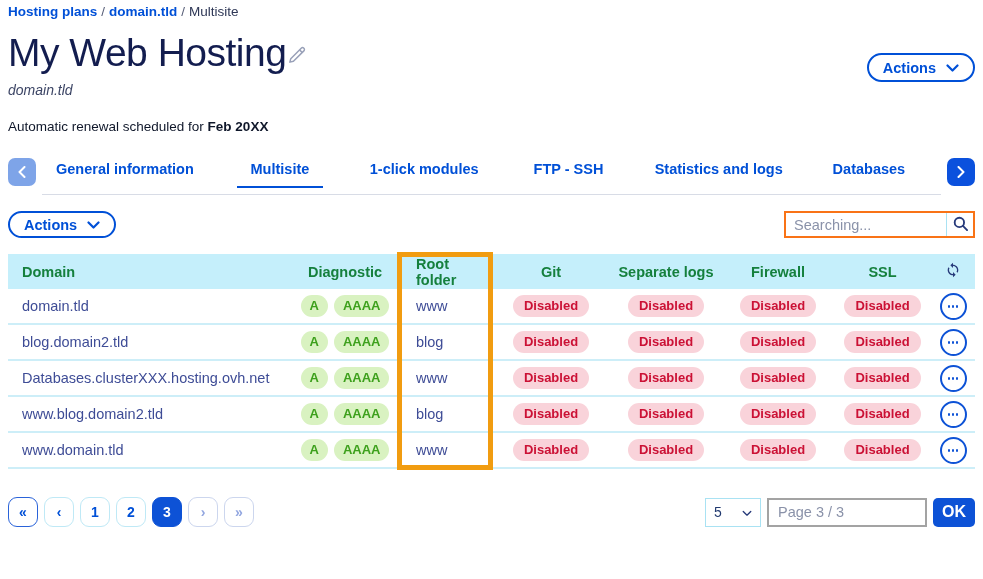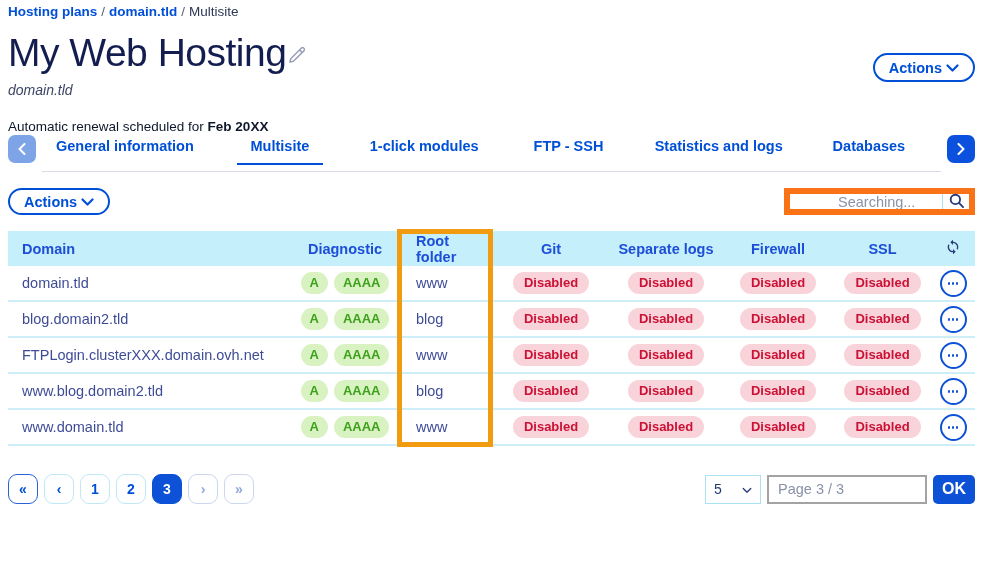--- a/index.html
+++ b/index.html
@@ -18,51 +18,51 @@
 
   
   .title-row { display:flex; align-items:center; gap:0; margin-top:12px; }
   h1.page-title { margin:0; font-size:39px; font-weight:300; color:#131d4f; letter-spacing:-0.5px; }
   .pencil { margin-top:8px; cursor:pointer; }
   .subtitle { margin-top:7px; font-style:italic; font-size:14px; color:#3c4565; }
   .renewal { margin-top:21px; font-size:13.5px; color:#0f172a; }
   .renewal b { font-weight:700; }
 
   .btn-pill {
-    display:inline-flex; align-items:center; gap:4px; background:#fff;
+    display:inline-flex; align-items:center; gap:10px; background:#fff;
     border:2px solid #0050d7; border-radius:16px; height:29px; padding:0 14px;
     color:#0050d7; font-weight:700; font-size:14.5px; cursor:pointer;
   }
   .top-actions { position:absolute; top:53px; right:8px; }
 
   
-  .tabbar { display:flex; align-items:stretch; height:38px; }
+  .tabbar { margin-top:23px; display:flex; align-items:stretch; height:38px; }
   .tab-nav-btn {
     width:28px; height:28px; border:none; border-radius:7px; cursor:pointer;
     display:flex; align-items:center; justify-content:center; flex:none;
     color:#fff; font-size:15px; font-weight:700; align-self:flex-start; margin-top:1px;
   }
   .tab-nav-btn.prev { background:#7ea4e8; margin-right:6px; }
   .tab-nav-btn.next { background:#0b51dd; margin-left:6px; }
   .tabs { flex:1; display:flex; border-bottom:1px solid #d8dce6; }
   .tab { flex:1; display:flex; justify-content:center; align-items:flex-start; padding-top:4px; cursor:pointer; }
   .tab .tab-label { color:#0050d7; font-weight:700; font-size:14.5px; padding:0 14px 9px; border-bottom:2px solid transparent; white-space:nowrap; }
   .tab.active .tab-label { border-bottom-color:#0050d7; }
 
   
   .toolbar { margin-top:16px; display:flex; justify-content:space-between; align-items:center; }
-  .search { display:flex; width:191px; height:27px; border:6px solid #f97316; background:#fff;padding-left:40px; }
+  .search { display:flex; width:191px; height:27px; border:2px solid #f97316; background:#fff; }
   .search input { border:none; outline:none; flex:1; min-width:0; padding:0 8px; font-size:14.5px; color:#333; font-family:inherit; }
   .search input::placeholder { color:#8a92a9; }
   .search-btn { width:27px; border:none; border-left:1px solid #a9e2f3; background:#fff; display:flex; align-items:center; justify-content:center; cursor:pointer; }
 
   
   .table-wrap { position:relative; margin-top:16px; }
   .grid-row { display:grid; grid-template-columns:1fr 110px 92px 118px 112px 112px 97px 44px; align-items:center; }
-  .thead { background:#c5effb; height:35px; font-weight:700; color:#1d4ed8; font-size:14.5px; }
+  .thead { background:#c5effb; height:35px; font-weight:700; color:#15803d; font-size:14.5px; }
   .th, .td { text-align:center; }
   .th.c-domain, .td.c-domain { text-align:left; padding-left:14px; }
   .th.c-root, .td.c-root { text-align:left; padding-left:16px; }
   .trow { height:36px; border-bottom:2px solid #cdeef8; font-size:14.5px; color:#3e4c96; background:#fff; }
   .gbadge { display:inline-block; background:#d9f2c1; color:#3da01c; font-weight:700; font-size:13px; line-height:1; padding:4px 9px 5px; border-radius:11px; margin:0 3px; }
   .rbadge { display:inline-block; background:#f9d3da; color:#cb1135; font-weight:700; font-size:13px; line-height:1; padding:4px 11px 5px; border-radius:12px; }
   .dots-btn { width:27px; height:27px; border-radius:50%; border:2px solid #0d52d6; background:#fff; display:inline-flex; align-items:center; justify-content:center; gap:2px; cursor:pointer; }
   .dots-btn i { width:3px; height:3px; background:#0d52d6; border-radius:50%; }
   .refresh-btn { background:none; border:none; cursor:pointer; padding:0; display:inline-flex; }
 
@@ -218,21 +218,21 @@
           <div class="td "><span class="rbadge">Disabled</span></div>
           <div class="td "><span class="rbadge">Disabled</span></div>
           <div class="td "><span class="rbadge">Disabled</span></div>
           <div class="td "><button class="dots-btn">
               <i></i>
               <i></i>
               <i></i>
             </button></div>
         </div>
         <div class="grid-row trow">
-          <div class="td c-domain">FTPLogin.clusterXXX.domain.ovh.net</div>
+          <div class="td c-domain">Databases.clusterXXX.hosting.ovh.net</div>
           <div class="td "><span class="gbadge">A</span><span class="gbadge">AAAA</span></div>
           <div class="td c-root">www</div>
           <div class="td "><span class="rbadge">Disabled</span></div>
           <div class="td "><span class="rbadge">Disabled</span></div>
           <div class="td "><span class="rbadge">Disabled</span></div>
           <div class="td "><span class="rbadge">Disabled</span></div>
           <div class="td "><button class="dots-btn">
               <i></i>
               <i></i>
               <i></i>

